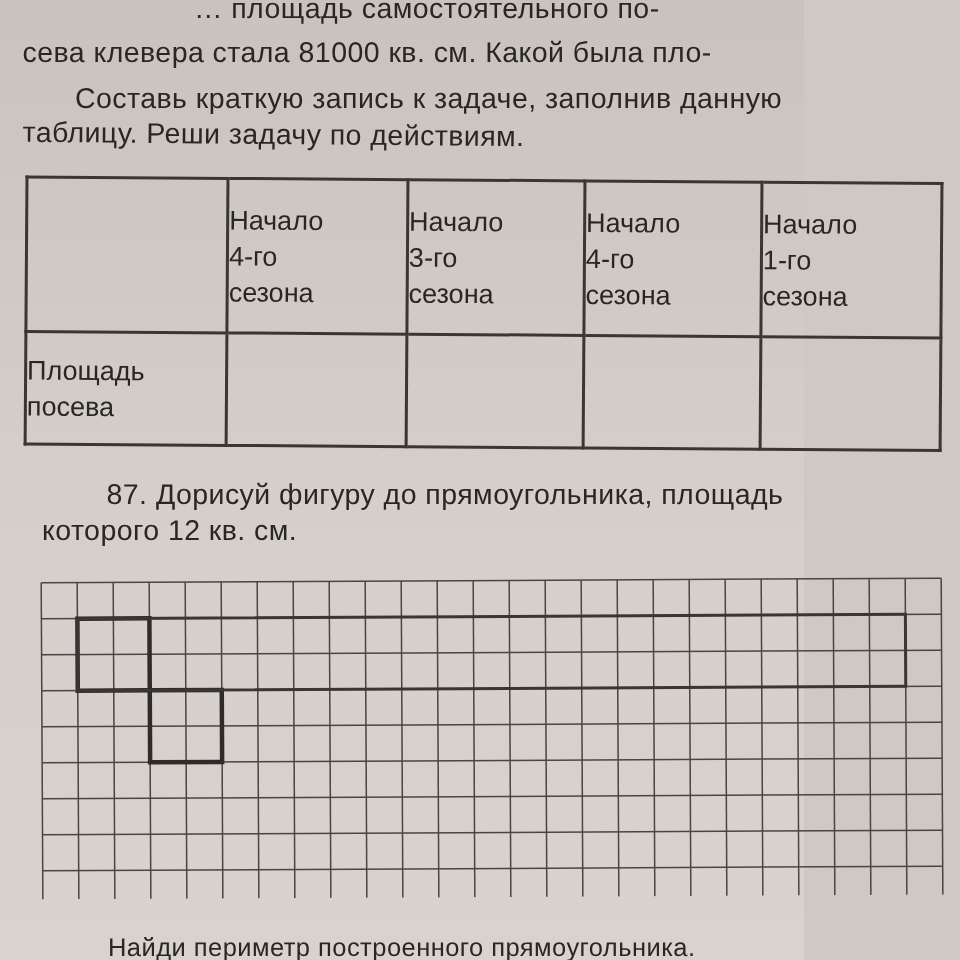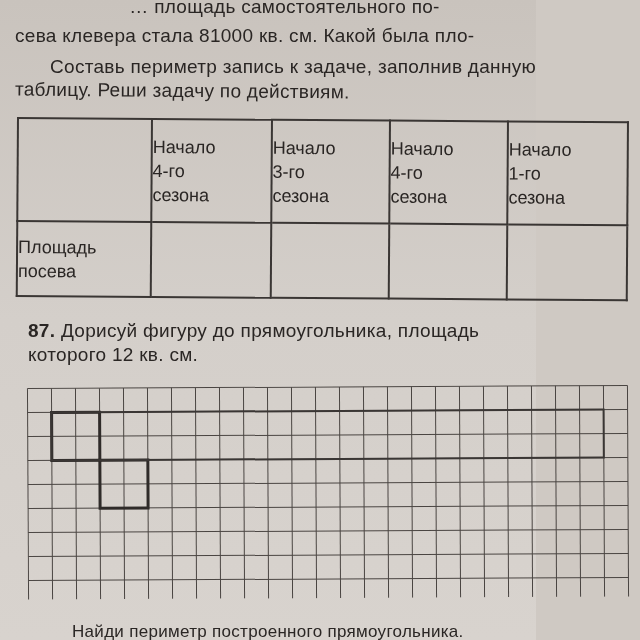--- a/index.html
+++ b/index.html
@@ -4,30 +4,30 @@
 <style>
   html,body{margin:0;padding:0;}
   body{width:640px;height:640px;overflow:hidden;background:#cfc9c3;font-family:"Liberation Sans",sans-serif;color:#2a2624;position:relative;}
   .page{position:absolute;left:0;top:0;width:536px;height:640px;background:linear-gradient(180deg,#c9c3bd 0%,#d4cfca 50%,#d8d3ce 100%);}
   .line{position:absolute;white-space:nowrap;font-size:19px;letter-spacing:0.3px;}
   table.t{position:absolute;left:17px;top:117px;width:612px;height:180px;border-collapse:collapse;transform:rotate(0.4deg);transform-origin:left top;}
   table.t td{border:2px solid #3a3634;text-align:left;vertical-align:middle;font-size:18px;line-height:24px;padding:0;}
   .grid{position:absolute;left:27px;top:386px;width:600px;height:208px;transform:rotate(-0.3deg);}
   .grid svg{position:absolute;left:0;top:0;}
   .footer{position:absolute;left:72px;top:622px;font-size:17px;white-space:nowrap;letter-spacing:0.3px;}
-  .bold{font-weight:bold;}
+  .bold{font-weight:normal;margin-left:43px;}
 </style>
 </head>
 <body>
 
 <div class="page">
 
   <div class="line" style="left:18px;top:-4px;"><span style="opacity:0">сева клевера стала 81000 кв. см. Какой</span><span style="margin-left:-250px">… площадь самостоятельного по-</span></div>
   <div class="line" style="left:15px;top:25px;">сева клевера стала 81000 кв. см. Какой была пло-</div>
-  <div class="line" style="left:50px;top:56px;">Составь периметр запись к задаче, заполнив данную</div>
+  <div class="line" style="left:50px;top:56px;">Составь краткую запись к задаче, заполнив данную</div>
   <div class="line" style="left:15px;top:80px;transform:rotate(0.5deg);">таблицу. Реши задачу по действиям.</div>
 
   <table class="t">
     <tbody>
         <tr style="height:103px;">
       <td style="width:132px;"></td>
       <td style="width:118px;">
         <div>Начало</div>
         <div>4-го</div>
         <div>сезона</div>

